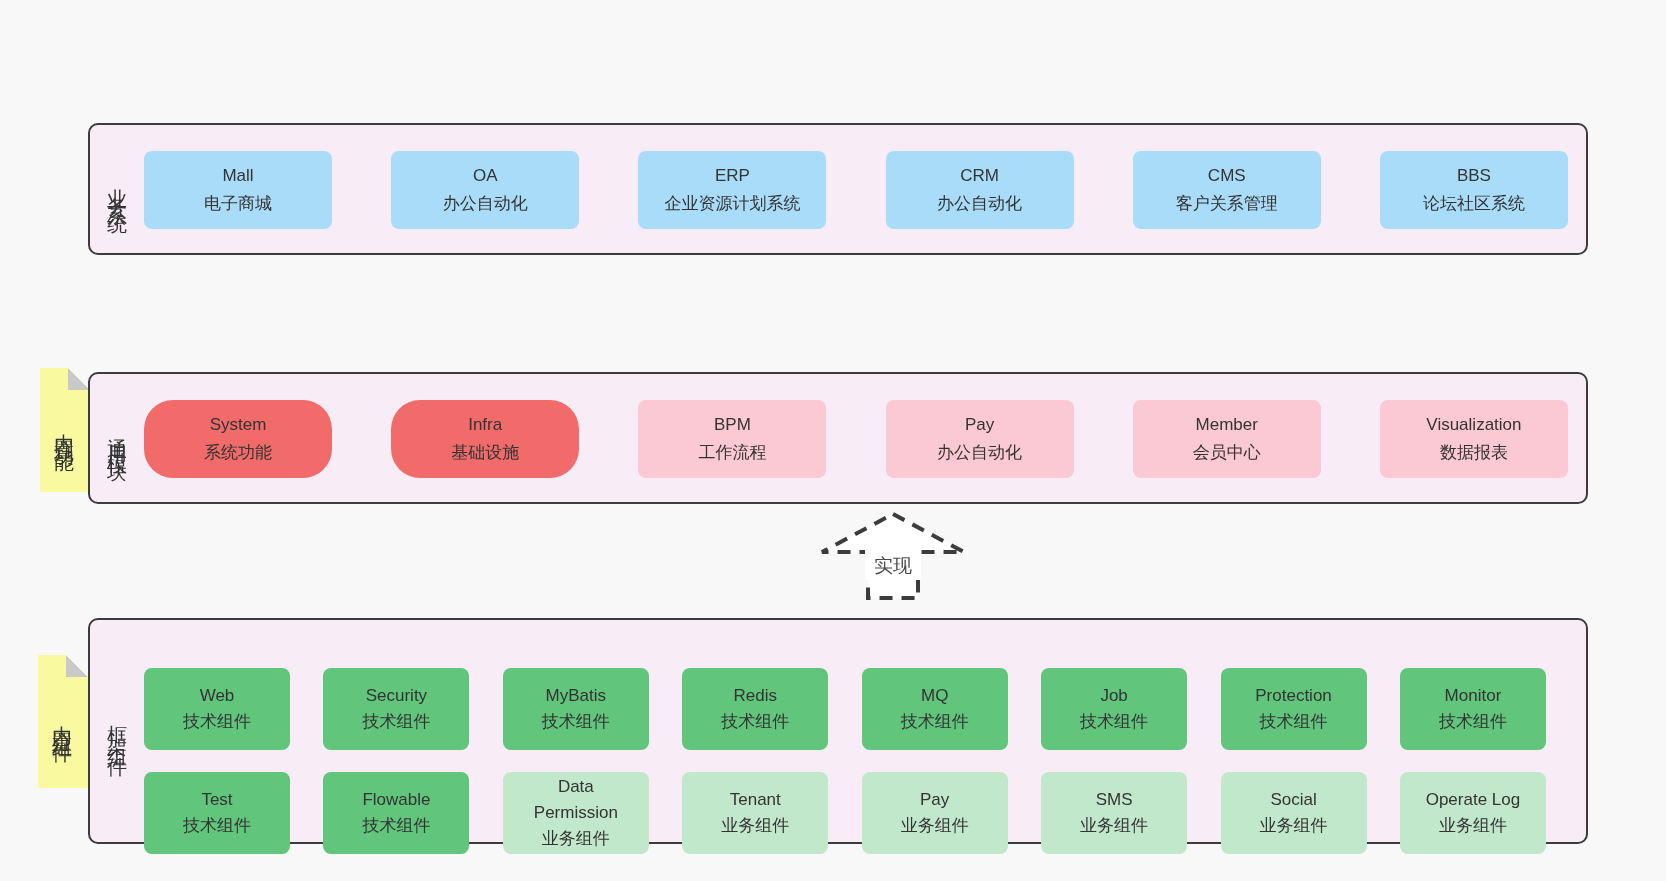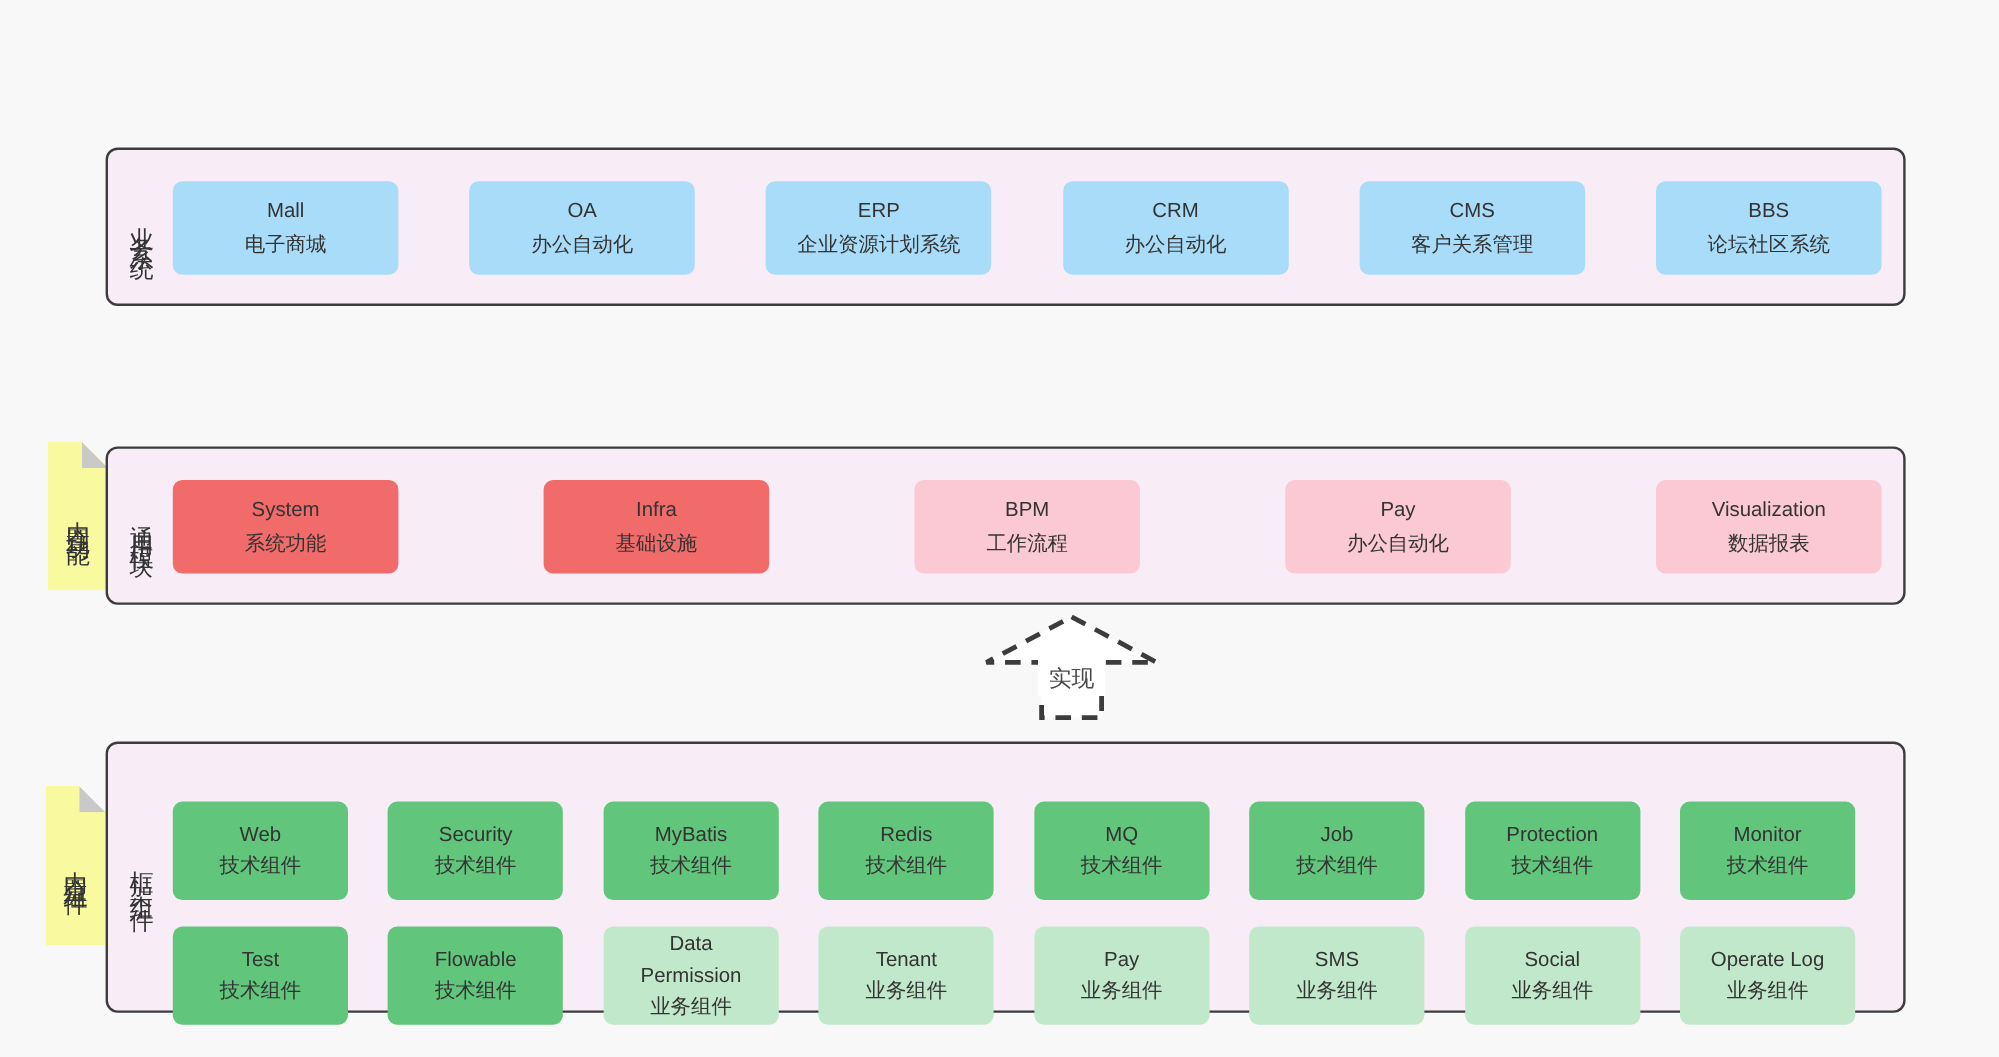--- a/index.html
+++ b/index.html
@@ -39,21 +39,21 @@
 
   .box {
     width:188px; height:78px; border-radius:8px;
     display:flex; flex-direction:column; align-items:center; justify-content:center;
     text-align:center; font-size:17px; line-height:28px; color:#333;
     white-space:pre-line; box-sizing:border-box; padding:2px 6px;
   }
   .layer-c .box { width:146px; height:82px; line-height:26px;margin-top:28px; }
 
   .box-blue        { background:var(--blue,#a9dcf8); }
-  .box-red         { background:var(--red,#f16b6b); }
+  .box-red         { background:var(--red,#f16b6b);border-radius:29px; }
   .box-pink        { background:var(--pink,#fbc9d3); }
   .box-green       { background:var(--green,#61c57b); }
   .box-light_green { background:var(--light_green,#c2e8cb); }
 
   .tab {
     position:absolute; width:50px; z-index:1;
     background:var(--tab_yellow,#f9f9a0);
     clip-path:polygon(0 0, calc(100% - 22px) 0, 100% 22px, 100% 100%, 0 100%);
     display:flex; align-items:center; justify-content:center;
     writing-mode:vertical-rl; text-orientation:upright;
@@ -103,20 +103,21 @@
     <span>内置功能</span>
   </div>
 
   <section class="layer layer-b">
     <div class="vlabel">通用模块</div>
     <div class="boxrow">
         <div class="box box-red"><div class="box-name">System</div><div class="box-desc">系统功能</div></div>
         <div class="box box-red"><div class="box-name">Infra</div><div class="box-desc">基础设施</div></div>
         <div class="box box-pink"><div class="box-name">BPM</div><div class="box-desc">工作流程</div></div>
         <div class="box box-pink"><div class="box-name">Pay</div><div class="box-desc">办公自动化</div></div>
+        <div class="box box-pink"><div class="box-name">Member</div><div class="box-desc">会员中心</div></div>
         <div class="box box-pink"><div class="box-name">Visualization</div><div class="box-desc">数据报表</div></div>
       </div>
   </section>
 
   <div class="arrow arrow-2">
     <svg width="150" height="92" viewBox="0 0 150 92">
       <path class="arrow-shape" d="M75 4 L146 42 L100 42 L100 88 L50 88 L50 42 L4 42 Z"></path>
       <rect class="label-bg" x="47" y="40" width="56" height="30"></rect>
       <text class="arrow-label" x="75" y="62">实现</text>
     </svg>

